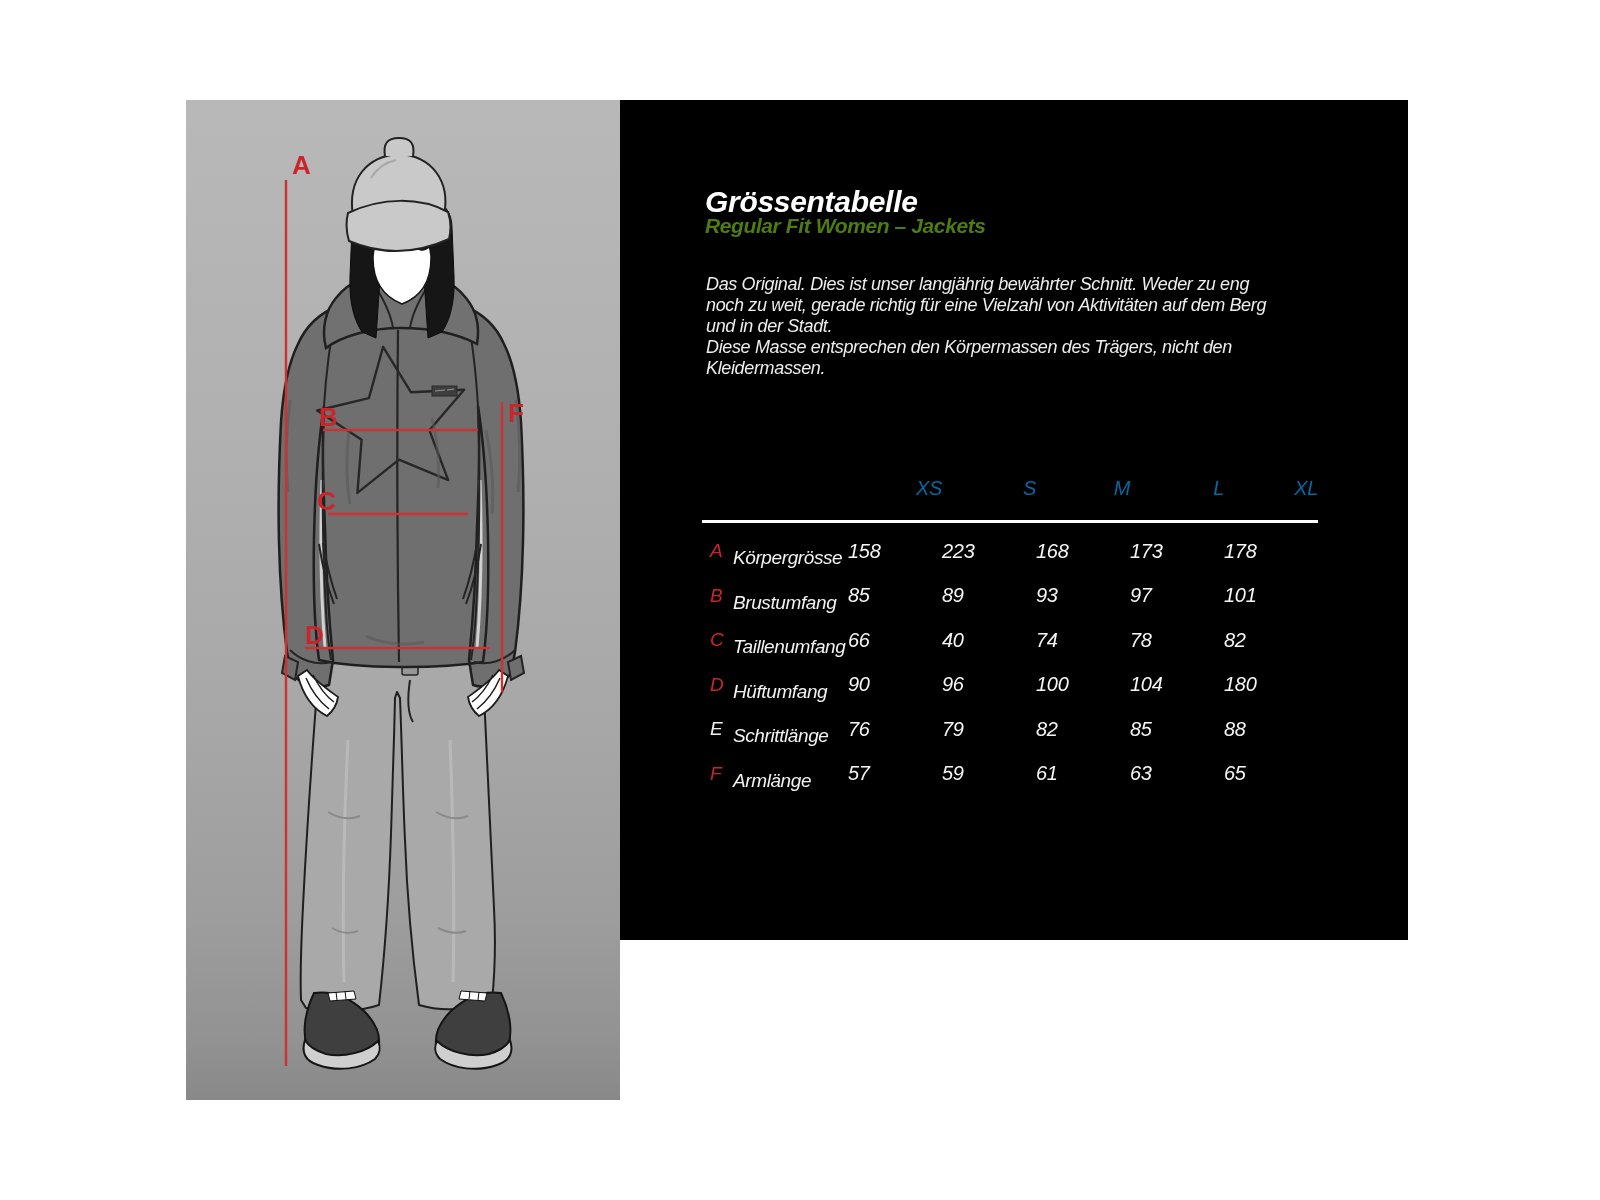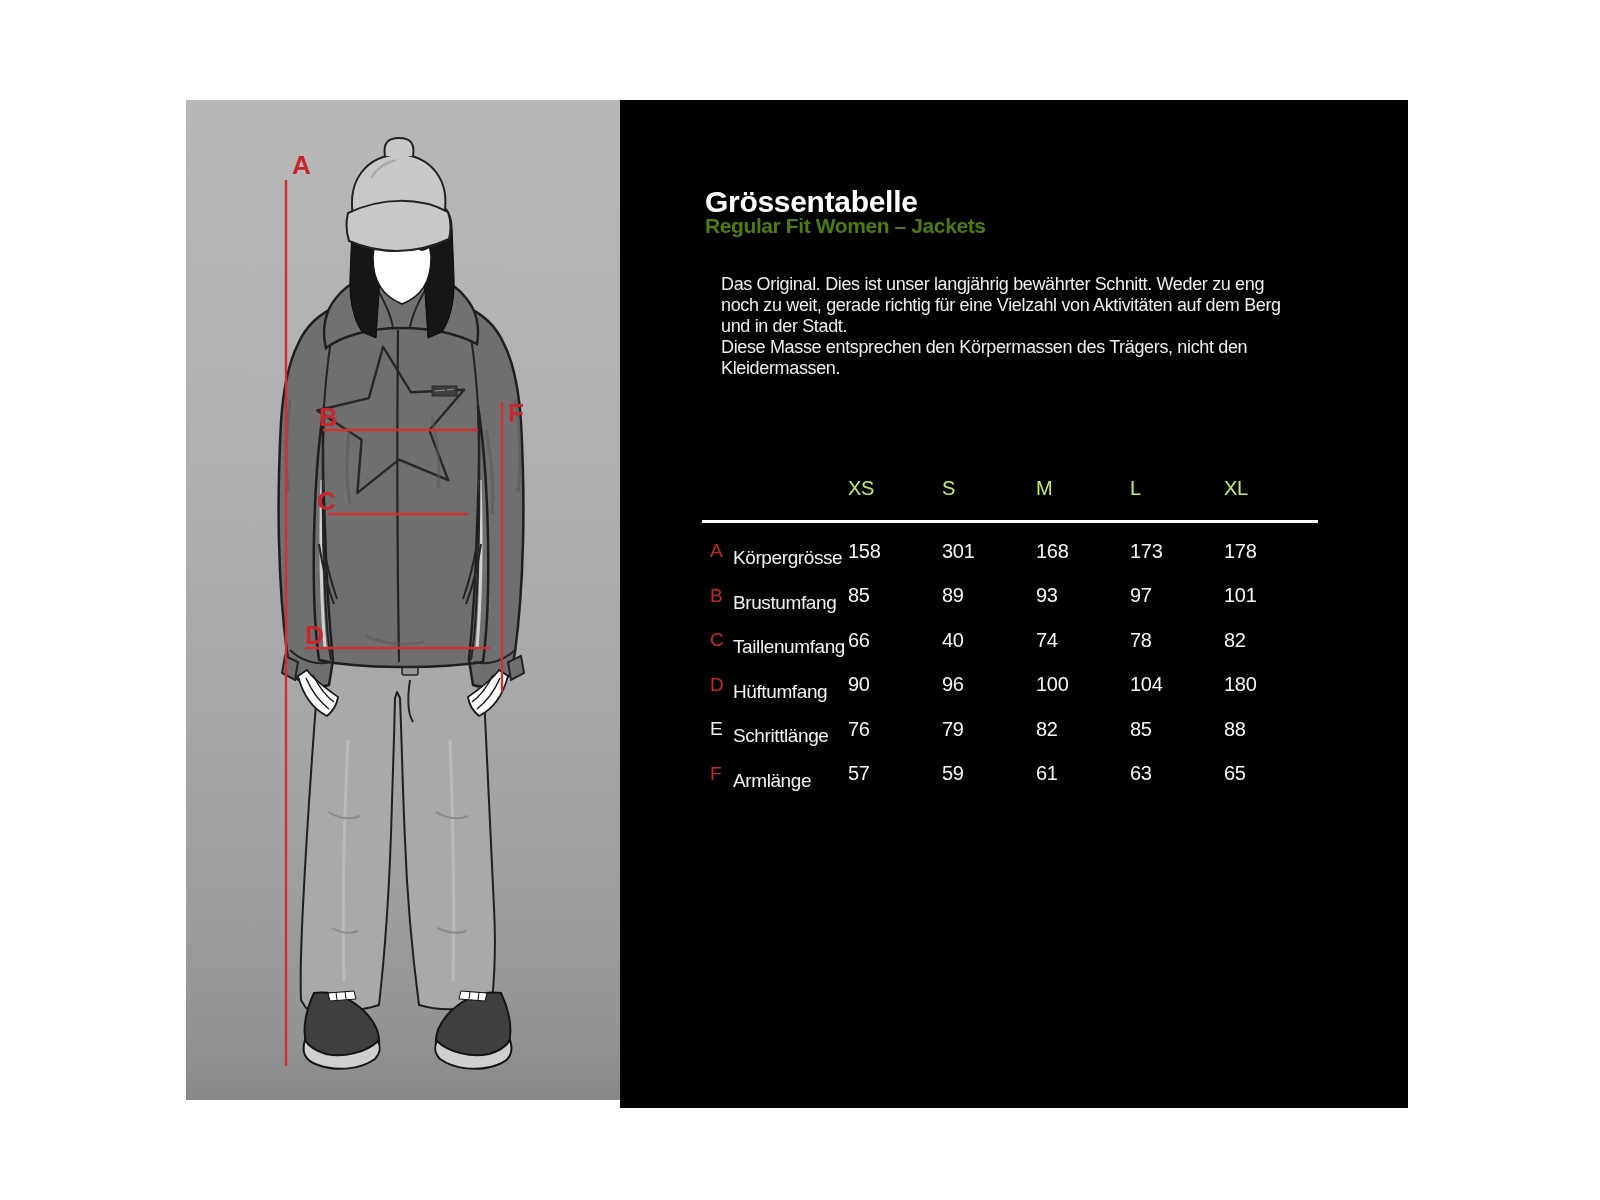--- a/index.html
+++ b/index.html
@@ -7,43 +7,43 @@
     width:1600px;height:1200px;background:#ffffff;position:relative;overflow:hidden;
     font-family:"Liberation Sans","DejaVu Sans",sans-serif;
   }
   .stage{position:absolute;left:186px;top:100px;width:1222px;height:1000px;}
   .figure-panel{
     position:absolute;left:0;top:0;width:434px;height:1000px;
     background:linear-gradient(180deg,#b8b8b8 0%,#b0b0b0 35%,#a7a7a7 62%,#9d9d9d 82%,#929292 94%,#888 100%);
   }
   .figure-panel svg{display:block;}
   .info-panel{
-    position:absolute;left:434px;top:0;width:788px;height:1008px;
-    background:#000;color:#f2f2f2;
+    position:absolute;left:434px;top:0;width:788px;height:840px;
+    background:#000;color:#f2f2f2;font-style:italic;
   }
   .title{
     position:absolute;left:85px;top:85px;font-size:30px;font-weight:bold;
     letter-spacing:-0.3px;color:#fff;white-space:nowrap;
   }
   .subtitle{
     position:absolute;left:85px;top:114px;font-size:21px;font-weight:bold;
     letter-spacing:-0.4px;color:#4d7c0f;white-space:nowrap;
   }
   .description{
-    position:absolute;left:101px;top:174px;width:660px;
+    position:absolute;left:86px;top:174px;width:660px;
     font-size:18px;line-height:21px;letter-spacing:-0.35px;color:#ededed;
     white-space:pre-line;
   }
   .size-table{position:absolute;left:82px;top:355px;width:616px;}
   .thead{
     display:grid;grid-template-columns:146px repeat(5,94px);
     height:65px;align-items:end;
   }
   .thead .size-cell{
-    text-align:left;font-size:20px;letter-spacing:-0.3px;color:#bef264;padding-bottom:20px;
+    text-align:right;font-size:20px;letter-spacing:-0.3px;color:#0369a1;padding-bottom:20px;
   }
   .rule{height:3px;background:#fdfdfd;width:616px;}
   .tbody{padding-top:6px;}
   .trow{
     display:grid;grid-template-columns:146px repeat(5,94px);
     height:44.5px;align-items:center;
   }
   .label-cell{display:flex;align-items:center;padding-left:8px;}
   .row-key{
     display:inline-block;min-width:15px;margin-right:8px;
@@ -205,21 +205,21 @@
       </div>
       <div class="rule"></div>
       <div class="tbody">
 
         <div class="trow">
           <div class="label-cell">
             <span class="row-key">A</span>
             <span class="row-label">Körpergrösse</span>
           </div>
           <div class="val-cell">158</div>
-          <div class="val-cell">301</div>
+          <div class="val-cell">223</div>
           <div class="val-cell">168</div>
           <div class="val-cell">173</div>
           <div class="val-cell">178</div>
         </div>
 
         <div class="trow">
           <div class="label-cell">
             <span class="row-key">B</span>
             <span class="row-label">Brustumfang</span>
           </div>

